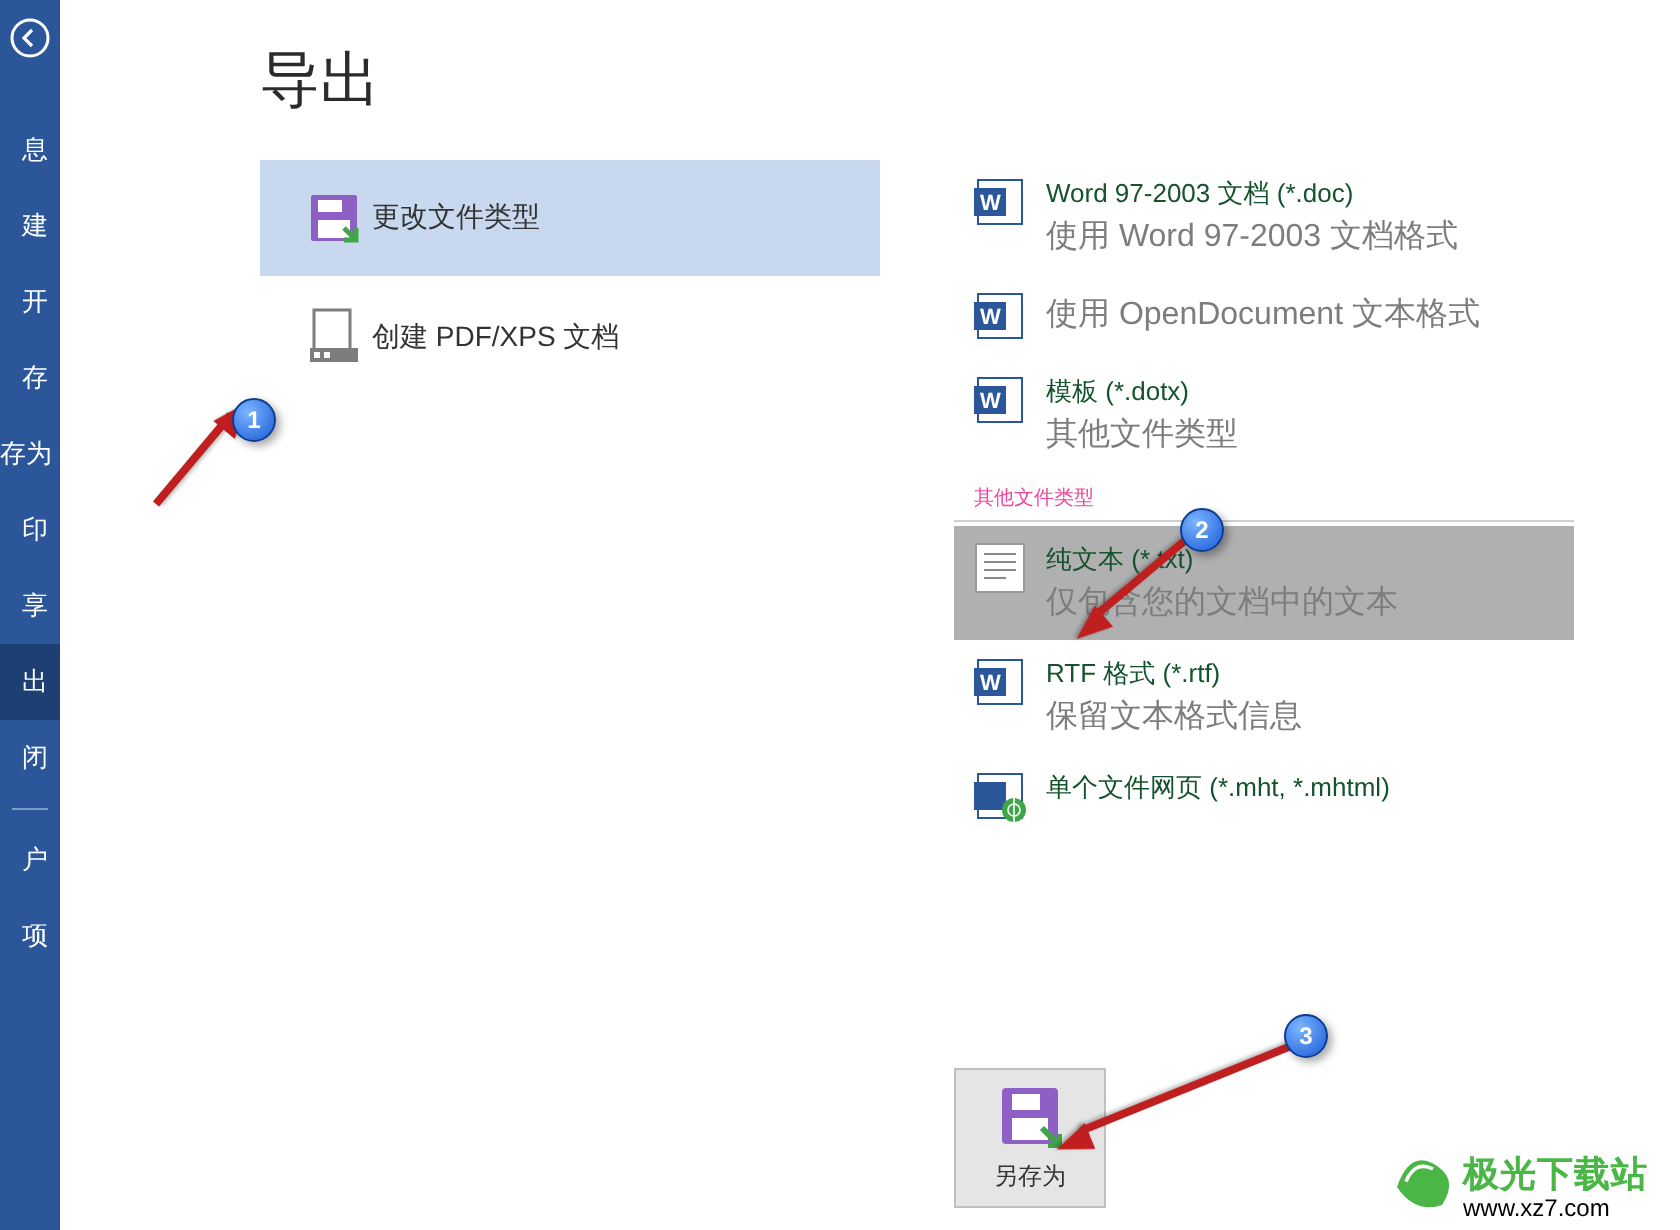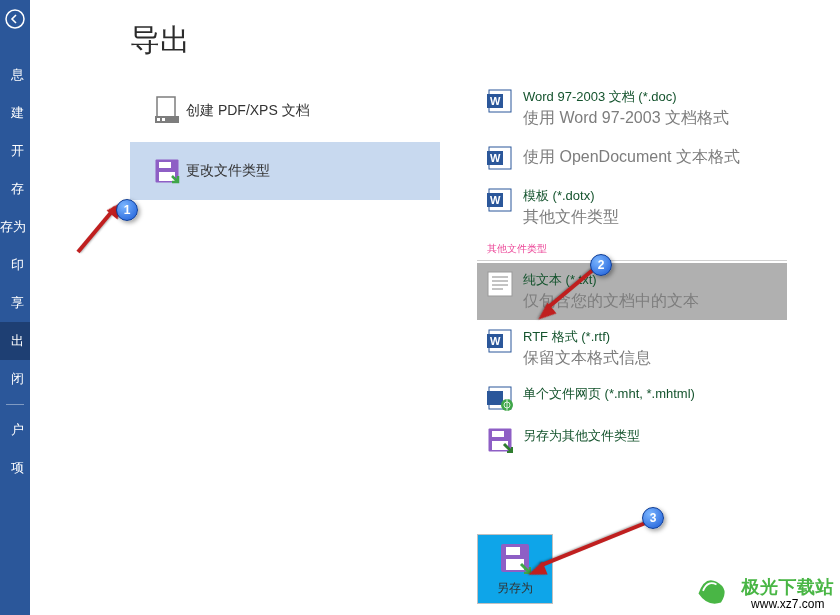--- a/index.html
+++ b/index.html
@@ -119,21 +119,21 @@
     height: 1px;
     background: #d0d0d0;
     width: 310px;
     margin: 0 0 2px 0;
   }
 
   .save-as-btn {
     position: absolute;
     left: 447px; top: 534px;
     width: 76px; height: 70px;
-    background: #0ea5e9;
+    background: #e5e5e5;
     border: 1px solid #c0c0c0;
     display:flex; flex-direction:column;
     align-items:center; justify-content:center;
     cursor:pointer;
     font-size: 12px;
     color: #333;
   }
   .save-as-btn svg { margin-bottom: 6px; }
 
   .callout {
@@ -163,22 +163,22 @@
     border-left: 18px solid #c01f1f;
     border-top: 7px solid transparent;
     border-bottom: 7px solid transparent;
     filter: drop-shadow(1px 1px 1px rgba(0,0,0,0.3));
     transform-origin: 0 50%;
     z-index: 51;
   }
 
   .watermark {
     position: absolute;
-    right: 6px; bottom: 4px;
-    text-align: center;
+    right: 16px; bottom: 4px;
+    text-align: left;
     line-height: 1.1;
   }
   .watermark .wm1 {
     font-size: 18px;
     color: #49b645;
     font-weight: bold;
     letter-spacing: 0.5px;
   }
   .watermark .wm2 {
     font-size: 12px;
@@ -211,42 +211,42 @@
   <div class="sidebar-item"><span>闭</span></div>
   <div class="sidebar-divider"></div>
   <div class="sidebar-item"><span>户</span></div>
   <div class="sidebar-item"><span>项</span></div>
 </div>
 
 <div class="content">
   <h1 class="page-title">导出</h1>
 
   <div class="export-options">
+    <div class="export-option selected">
+      <span class="icon-box">
+        <svg width="26" height="26" viewBox="0 0 26 26">
+          <rect x="1.5" y="1.5" width="23" height="23" fill="#8e5fc5" rx="1"></rect>
+          <rect x="5" y="4" width="12" height="6" fill="#fff"></rect>
+          <rect x="5" y="14" width="16" height="9" fill="#fff"></rect>
+          <path d="M18 18 L24 24 M24 18 L24 24 L18 24" fill="none" stroke="#3fa648" stroke-width="2.5"></path>
+        </svg>
+      </span>
+      <span>更改文件类型</span>
+    </div>
     <div class="export-option">
       <span class="icon-box">
         <svg width="26" height="30" viewBox="0 0 26 30">
           <rect x="3" y="1" width="18" height="24" fill="none" stroke="#7d7d7d" stroke-width="1.5"></rect>
           <rect x="1" y="20" width="24" height="7" fill="#7d7d7d"></rect>
           <rect x="3" y="22" width="3" height="3" fill="#fff"></rect>
           <rect x="8" y="22" width="3" height="3" fill="#fff"></rect>
         </svg>
       </span>
       <span>创建 PDF/XPS 文档</span>
     </div>
-    <div class="export-option selected">
-      <span class="icon-box">
-        <svg width="26" height="26" viewBox="0 0 26 26">
-          <rect x="1.5" y="1.5" width="23" height="23" fill="#8e5fc5" rx="1"></rect>
-          <rect x="5" y="4" width="12" height="6" fill="#fff"></rect>
-          <rect x="5" y="14" width="16" height="9" fill="#fff"></rect>
-          <path d="M18 18 L24 24 M24 18 L24 24 L18 24" fill="none" stroke="#3fa648" stroke-width="2.5"></path>
-        </svg>
-      </span>
-      <span>更改文件类型</span>
-    </div>
   </div>
 
   <div class="file-type-panel">
     <div class="ft-item">
       <span class="ft-icon">
         <svg width="26" height="26" viewBox="0 0 26 26">
             <rect x="2" y="2" width="22" height="22" fill="#fff" stroke="#2b579a"></rect>
             <rect x="0" y="6" width="16" height="14" fill="#2b579a"></rect>
             <text x="3" y="17" fill="#fff" font-size="11" font-weight="bold">W</text>
           </svg>
@@ -324,34 +324,20 @@
             <rect x="0" y="6" width="16" height="14" fill="#2b579a"></rect>
             <circle cx="20" cy="20" r="6" fill="#3fa648"></circle>
             <path d="M17 20 a3 3 0 0 1 6 0 a3 3 0 0 1 -6 0 M20 14 v12" stroke="#fff" fill="none" stroke-width="0.8"></path>
           </svg>
       </span>
       <div class="ft-text">
         <div class="ft-title">单个文件网页 (*.mht, *.mhtml)</div>
       </div>
     </div>
 
-    <div class="ft-item">
-      <span class="ft-icon">
-        <svg width="26" height="26" viewBox="0 0 26 26">
-            <rect x="1.5" y="1.5" width="23" height="23" fill="#8e5fc5" rx="1"></rect>
-            <rect x="5" y="4" width="12" height="6" fill="#fff"></rect>
-            <rect x="5" y="14" width="16" height="9" fill="#fff"></rect>
-            <path d="M17 17 L25 25" stroke="#2f7d2f" stroke-width="3"></path>
-            <path d="M25 20 L25 25 L20 25" stroke="#2f7d2f" stroke-width="2" fill="none"></path>
-          </svg>
-      </span>
-      <div class="ft-text">
-        <div class="ft-title">另存为其他文件类型</div>
-      </div>
-    </div>
   </div>
 
   <div class="save-as-btn">
     <svg width="32" height="32" viewBox="0 0 32 32">
       <rect x="2" y="2" width="28" height="28" fill="#8e5fc5" rx="2"></rect>
       <rect x="7" y="5" width="14" height="8" fill="#fff"></rect>
       <rect x="7" y="17" width="18" height="11" fill="#fff"></rect>
       <path d="M22 22 L31 31" stroke="#3fa648" stroke-width="3"></path>
       <path d="M31 25 L31 31 L25 31" stroke="#3fa648" stroke-width="2.5" fill="none"></path>
     </svg>

